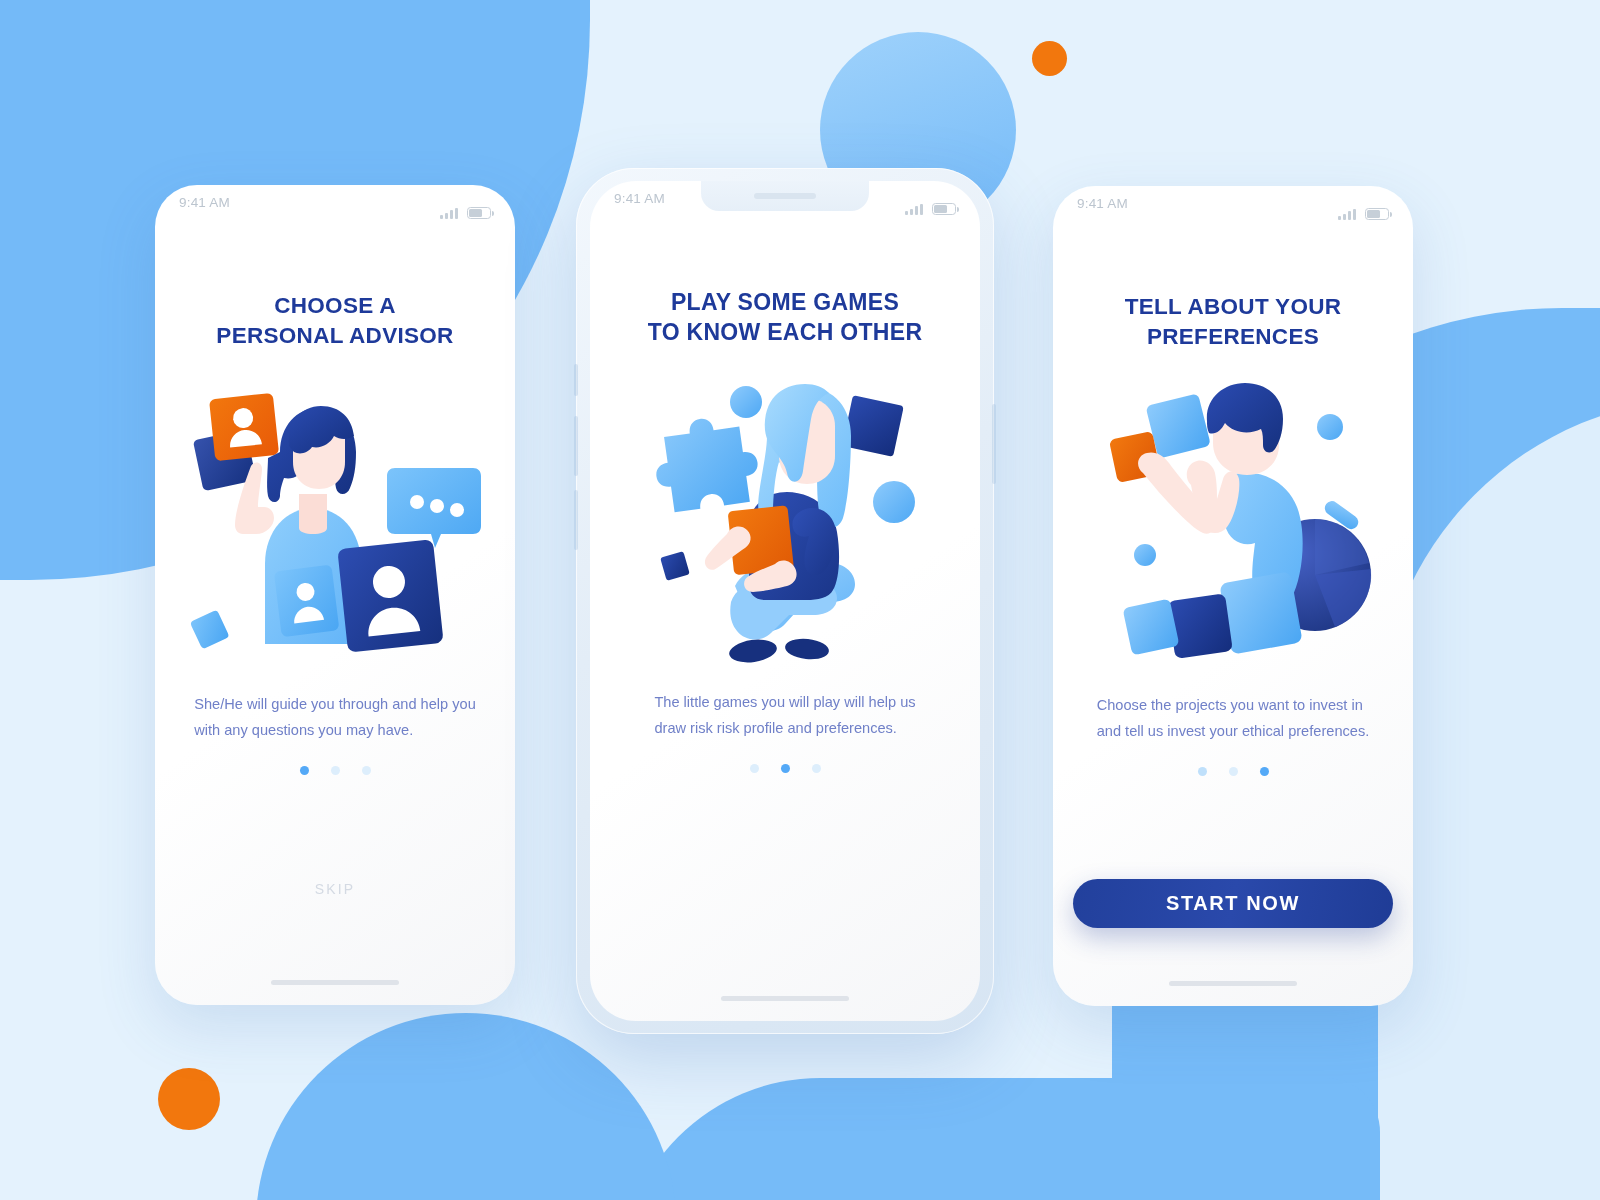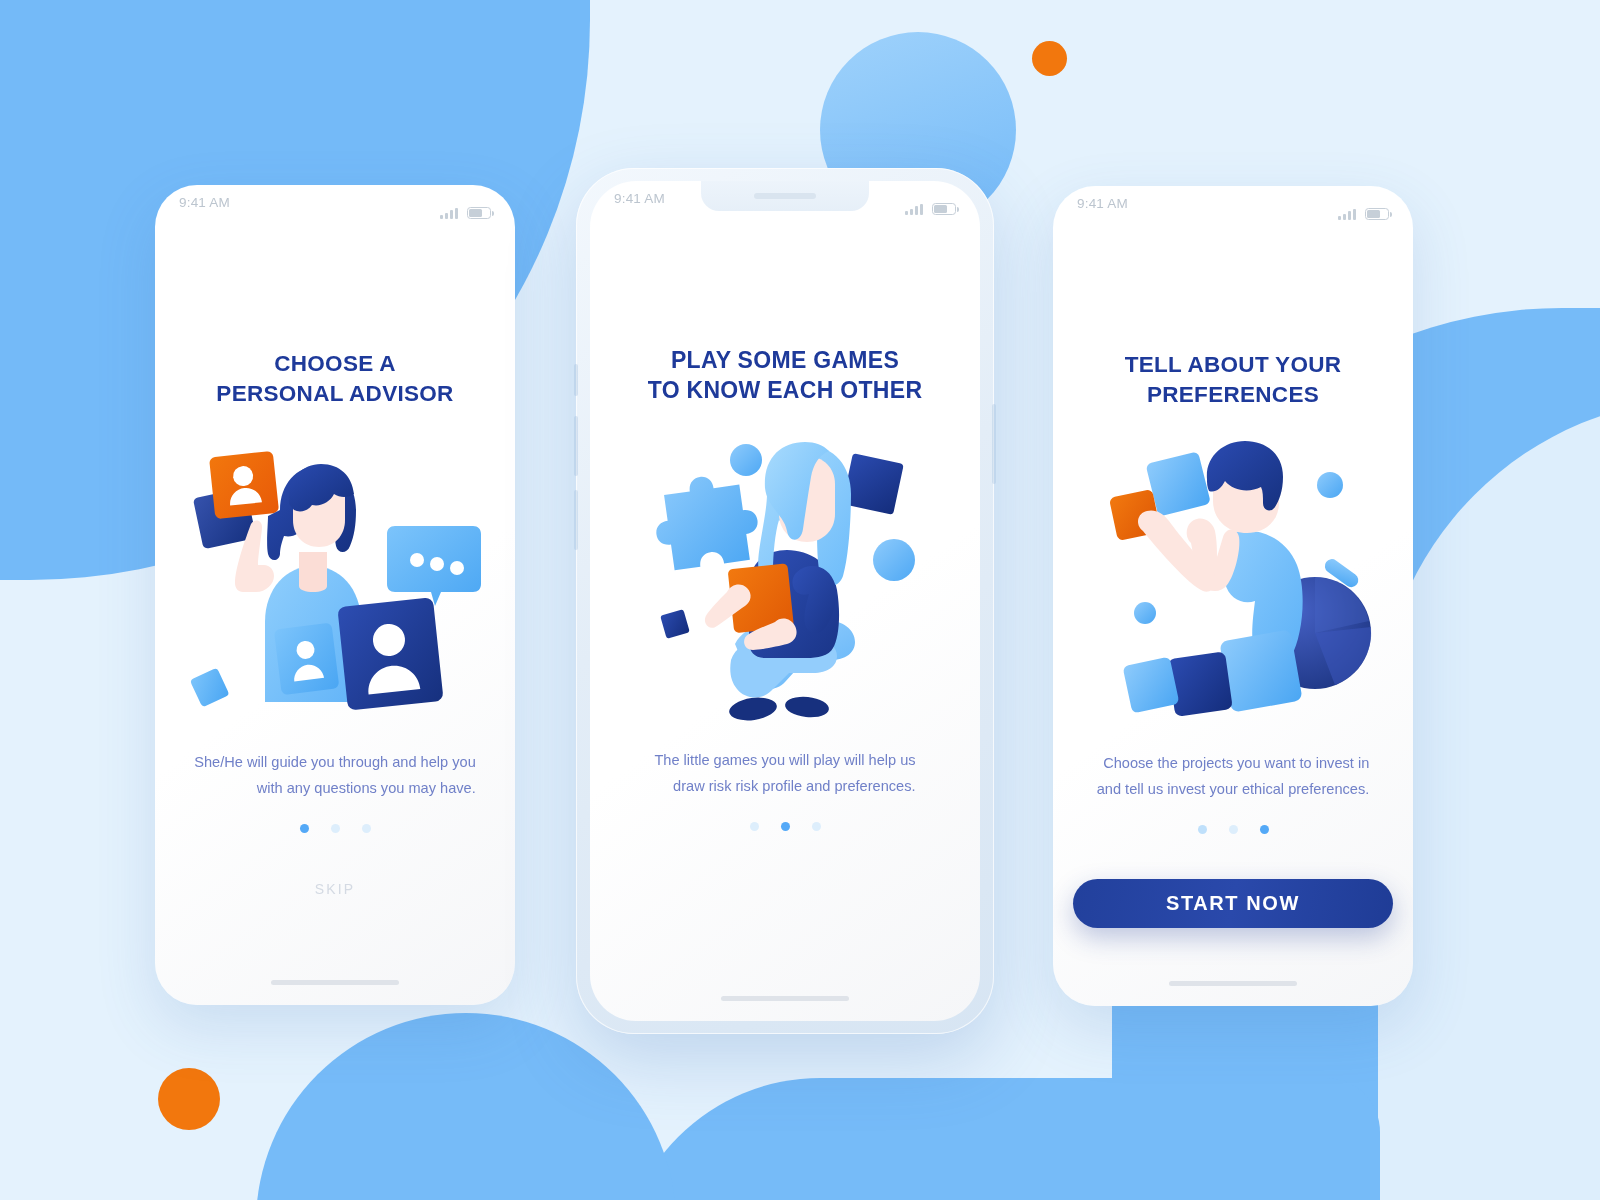--- a/index.html
+++ b/index.html
@@ -167,41 +167,41 @@
   }
 
   
   .screen-body {
     position:relative; z-index:2;
     height:calc(100% - 46px);
     display:flex; flex-direction:column; align-items:center;
     padding:0 26px;
   }
   .title {
-    margin-top:118px;
+    margin-top:60px;
     text-align:center;
     color:#1e3a9a;
     font-size:22.5px;
     font-weight:bold;
     line-height:1.32;
     letter-spacing:.3px;
   }
   .mid .title { font-size:23px; }
 
   .art {
     flex:0 0 auto;
     margin-top:26px;
     width:300px; height:290px;
     position:relative;
   }
   .art svg { width:100%; height:100%; display:block; }
 
   .caption {
     margin-top:26px;
-    text-align:right;
+    text-align:left;
     color:#7080c8;
     font-size:14.6px;
     line-height:1.78;
     max-width:310px;
   }
 
   .dots {
     margin-top:22px;
     display:flex; gap:22px; align-items:center;
   }

